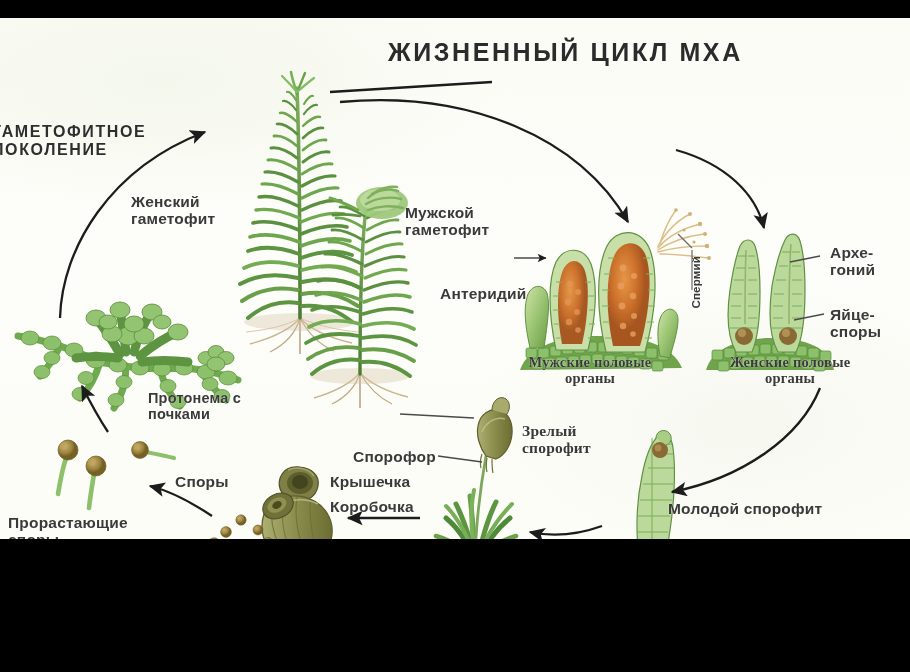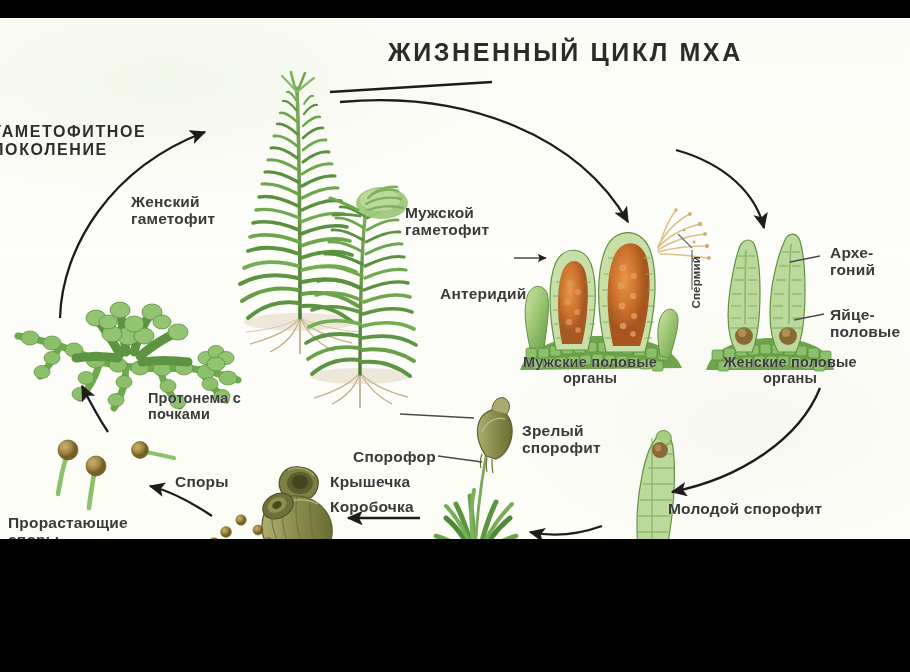--- a/index.html
+++ b/index.html
@@ -42,21 +42,21 @@
   .lbl.head{
     color:#2e2e2e;
     letter-spacing:1.6px;
   }
   .title{
     font-size:25px;letter-spacing:2.6px;color:#2b2b2b;
   }
   .sz14{font-size:14.5px;}
   .sz15{font-size:15.5px;}
   .sz16{font-size:16px;}
-  .ctr{text-align:center;}
+  .ctr{text-align:center;font-family:Liberation Serif, serif;}
   .vert{
     writing-mode:vertical-rl;
     transform:rotate(180deg);
     font-size:11.5px;
   }
 
   
   #arrows{position:absolute;left:0;top:0;width:910px;height:594px;z-index:20;}
   #artwork{position:absolute;left:0;top:0;width:910px;height:594px;z-index:10;}
 </style>
@@ -701,21 +701,21 @@
 
     <div class="lbl sz15" style="left:405px;top:186px;">Мужской
 гаметофит</div>
 
     <div class="lbl sz15" style="left:440px;top:229px;margin-top:38px;">Антеридий</div>
 
     <div class="lbl sz15" style="left:830px;top:226px;">Архе-
 гоний</div>
 
     <div class="lbl sz15" style="left:830px;top:288px;">Яйце-
-половые</div>
+споры</div>
 
     <div class="lbl vert" style="left:690px;top:238px;">Спермий</div>
 
     <div class="lbl sz14 ctr" style="left:500px;top:336px;width:180px;">Мужские половые
 органы</div>
 
     <div class="lbl sz14 ctr" style="left:700px;top:336px;width:180px;">Женские половые
 органы</div>
 
     <div class="lbl sz14" style="left:148px;top:372px;">Протонема с

